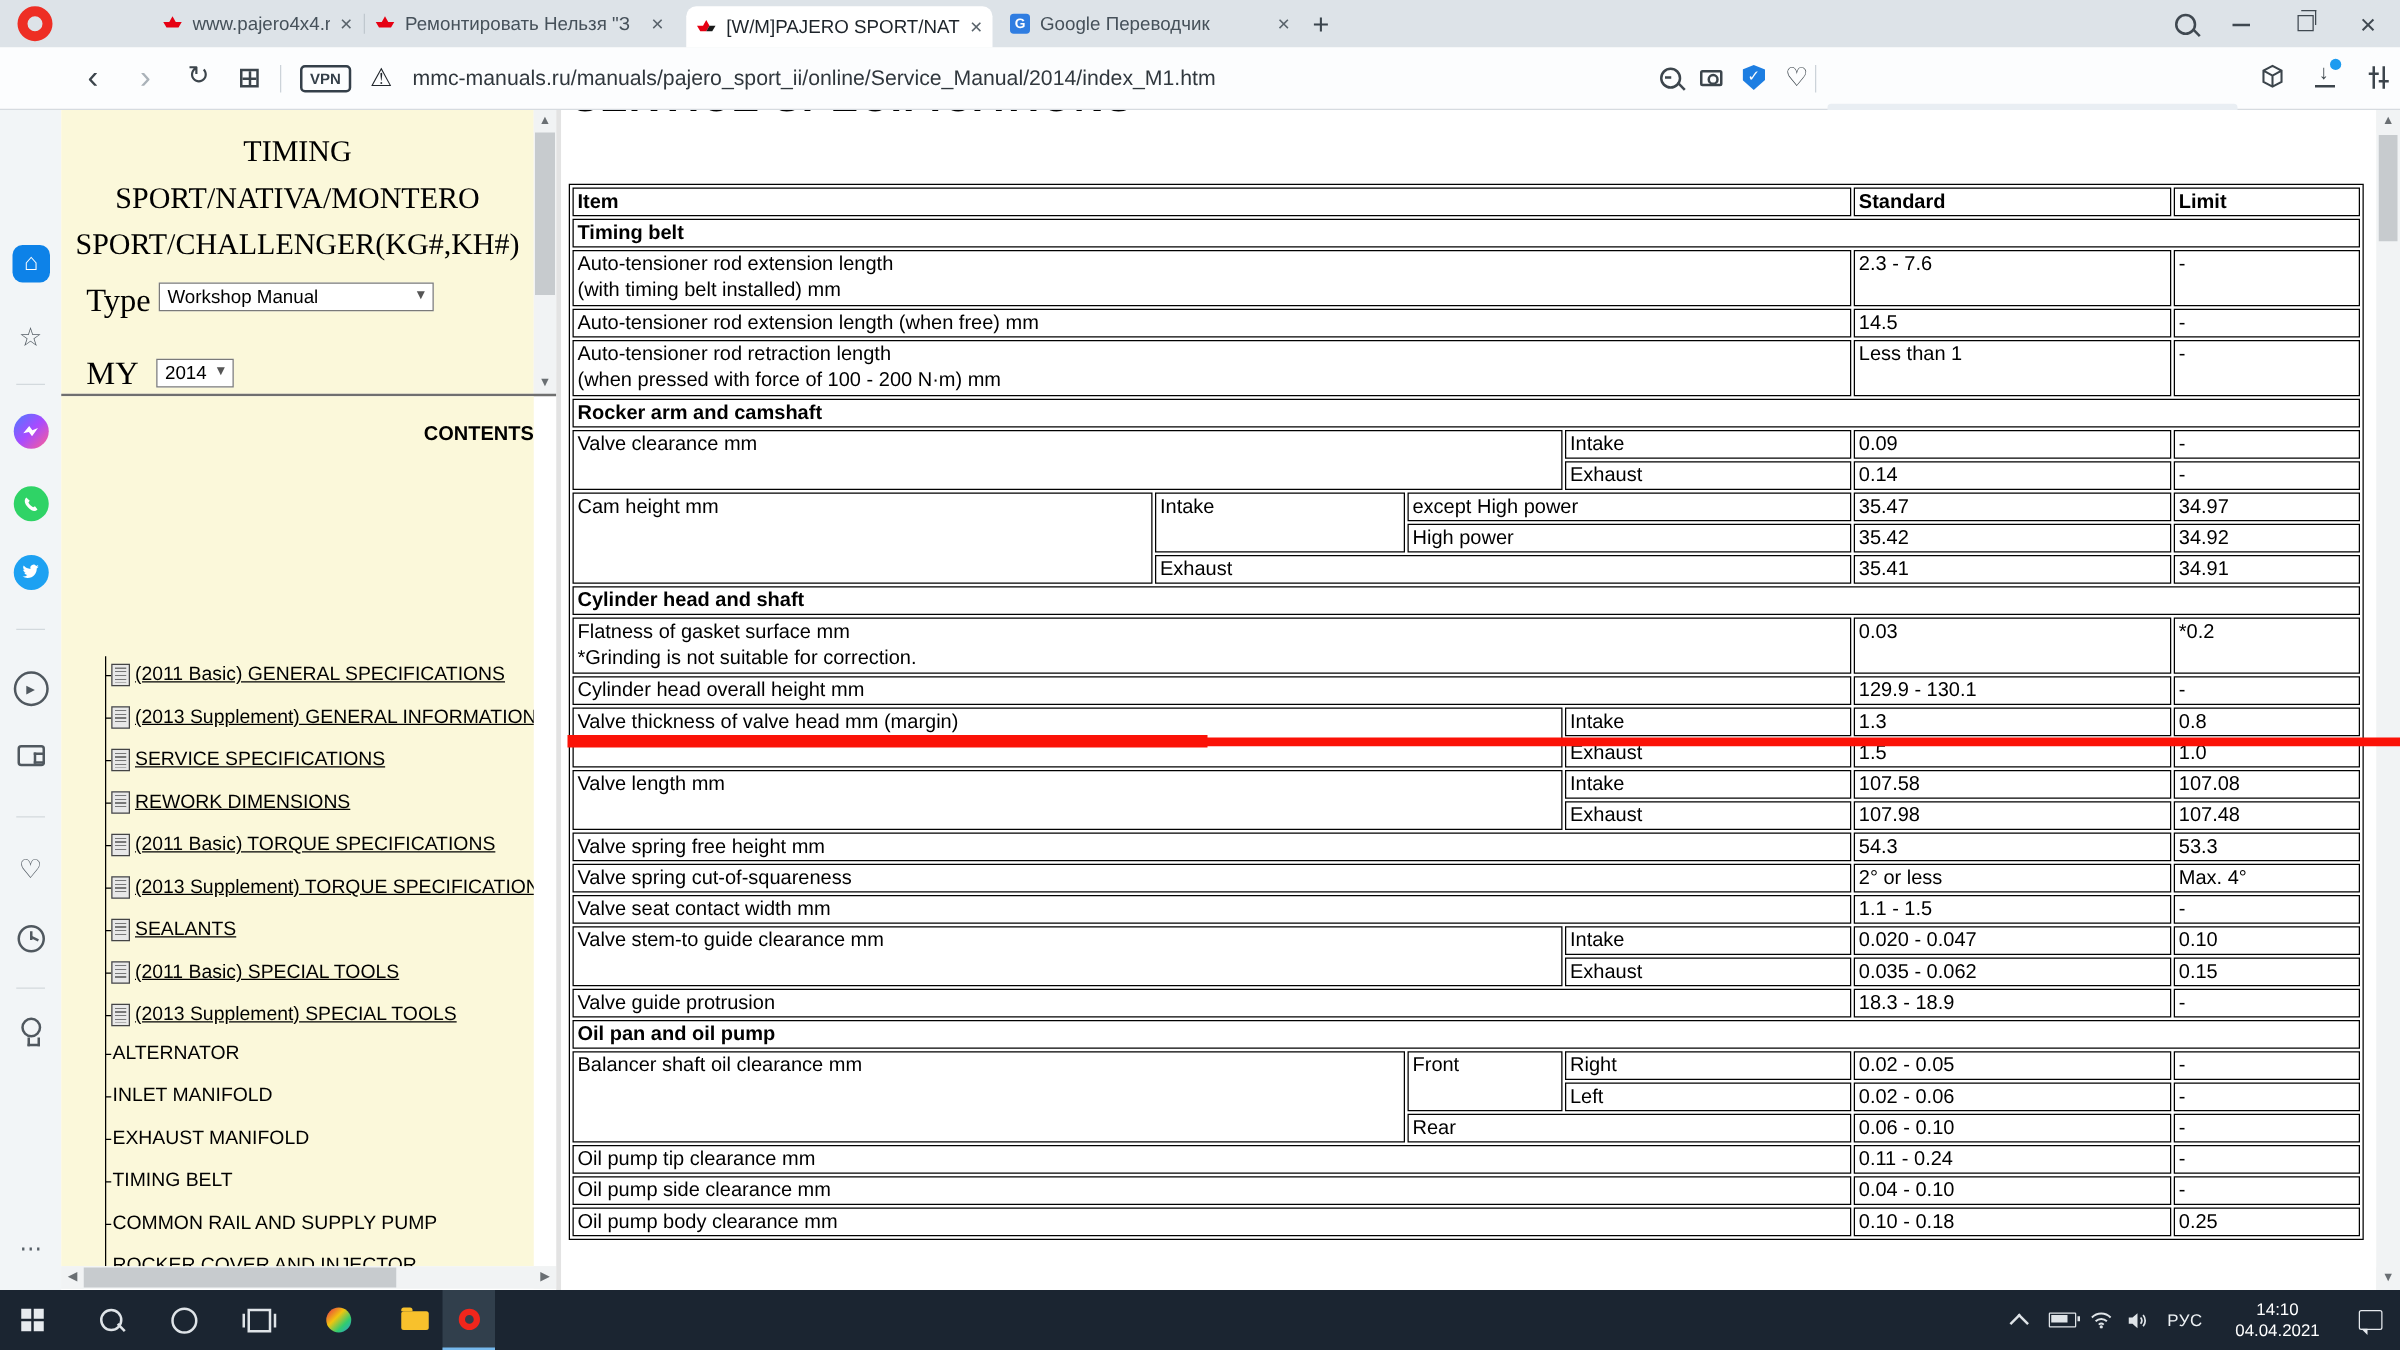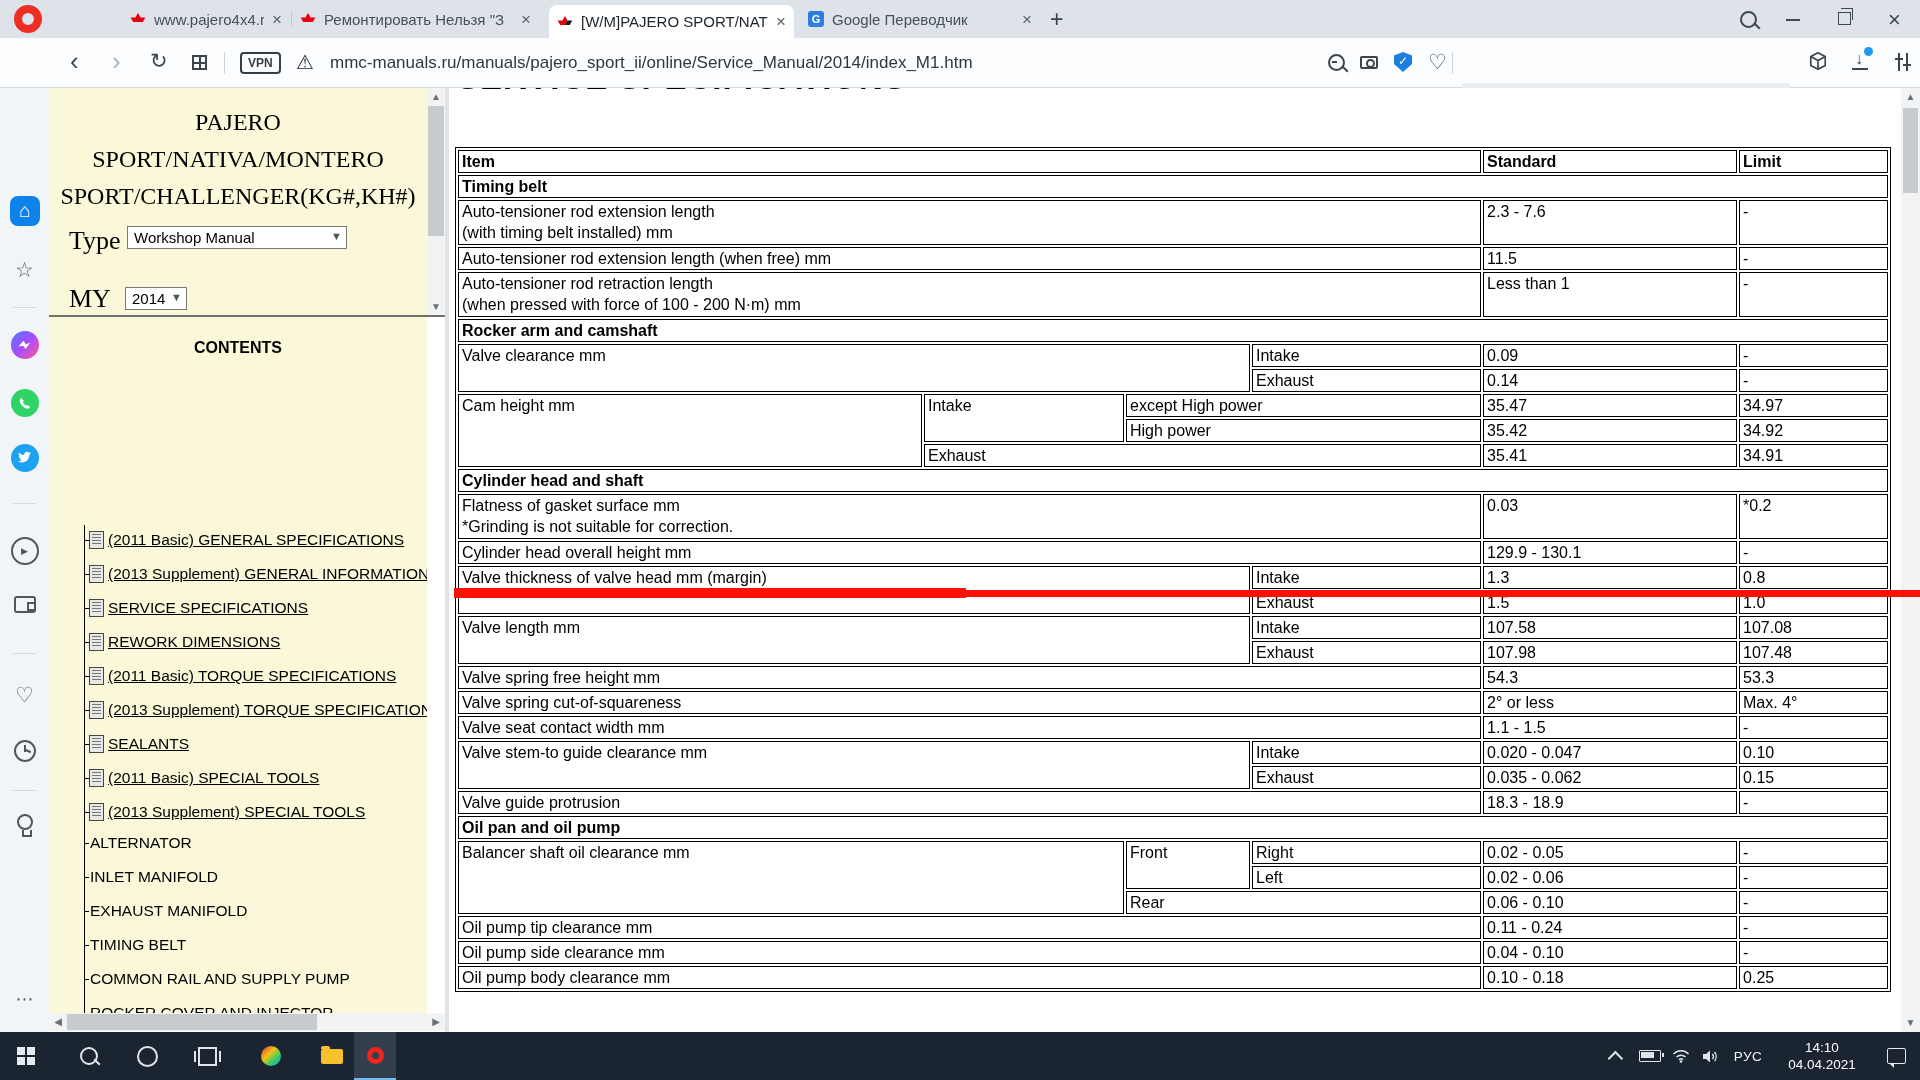--- a/index.html
+++ b/index.html
@@ -81,21 +81,21 @@
   
   #panel-top{position:absolute;left:49px;top:88px;width:378px;height:227px;background:#fbf8da;overflow:hidden;}
   #panel-title{margin-top:16px;text-align:center;font-family:"Liberation Serif",serif;font-size:24px;color:#000;line-height:37px;}
   .formrow{position:absolute;left:20px;font-family:"Liberation Serif",serif;font-size:26px;color:#000;}
   .selectbox{position:absolute;background:#fff;border:1px solid #7a7a7a;font-family:"Liberation Sans",sans-serif;
     font-size:15px;color:#000;padding:2px 20px 2px 6px;box-sizing:border-box;}
   .selectbox .chev{position:absolute;right:4px;top:3px;font-size:11px;color:#555;}
   #frame-vscroll{position:absolute;left:427px;top:88px;width:18px;height:228px;background:#f1f3f4;}
   #frame-hborder{position:absolute;left:49px;top:315px;width:396px;height:2px;background:#6f6f6f;}
   #panel-bottom{position:absolute;left:49px;top:317px;width:378px;height:696px;background:#fbf8da;overflow:hidden;}
-  #contents-title{position:absolute;left:0;top:22px;width:378px;text-align:center;font-size:16px;font-weight:bold;}
+  #contents-title{position:absolute;left:0;top:22px;width:378px;text-align:right;font-size:16px;font-weight:bold;}
   #sections{position:absolute;left:20px;top:49px;font-size:16px;line-height:27px;white-space:nowrap;}
   #tree-line{position:absolute;left:35px;top:208px;width:1px;height:488px;background:#000;}
   #links{position:absolute;left:35px;top:206px;}
   .linkrow{height:34px;display:flex;align-items:center;white-space:nowrap;}
   .linkrow .tick{width:5px;height:1px;background:#000;}
   .doc-icon{width:13px;height:16px;border:1px solid #444;background:#e8e8e8 repeating-linear-gradient(180deg,#777 0 1px,transparent 1px 3px);
     background-size:9px 12px;background-position:2px 2px;background-repeat:no-repeat;margin-right:4px;}
   .linkrow .lbl{font-size:15.5px;color:#000;text-decoration:underline;}
   #plain{position:absolute;left:35px;top:509px;}
   .plainrow{height:34px;display:flex;align-items:center;white-space:nowrap;font-size:15.5px;}
@@ -266,21 +266,21 @@
     </div>
   <div class="rail-div" style="top:702px;"></div>
   <div class="rail-ic" id="bulb-ic" style="top:726px;">
       <i></i>
     </div>
   <div class="rail-ic" style="top:900px;"><span class="rail-glyph" style="font-size:18px;">⋯</span></div>
 </div>
 
 <div id="panel-top">
   <div id="panel-title">
-    <div>PAJERO</div>
+    <div>TIMING</div>
     <div>SPORT/NATIVA/MONTERO</div>
     <div>SPORT/CHALLENGER(KG#,KH#)</div>
   </div>
   <div class="formrow" style="top:138px;">Type</div>
   <div class="selectbox" style="left:78px;top:138px;width:220px;">
     <span>Workshop Manual</span><span class="chev">▼</span>
   </div>
   <div class="formrow" style="top:196px;">MY</div>
   <div class="selectbox" style="left:76px;top:199px;width:62px;">
     <span>2014</span><span class="chev">▼</span>
@@ -401,21 +401,21 @@
           <td colspan="6" class="b">Timing belt</td>
         </tr>
         <tr style="height: 45px;">
           <td colspan="4">Auto-tensioner rod extension length
 (with timing belt installed) mm</td>
           <td>2.3 - 7.6</td>
           <td>-</td>
         </tr>
         <tr style="height: 21px;">
           <td colspan="4">Auto-tensioner rod extension length (when free) mm</td>
-          <td>11.5</td>
+          <td>14.5</td>
           <td>-</td>
         </tr>
         <tr style="height: 45px;">
           <td colspan="4">Auto-tensioner rod retraction length
 (when pressed with force of 100 - 200 N·m) mm</td>
           <td>Less than 1</td>
           <td>-</td>
         </tr>
         <tr style="height: 21px;">
           <td colspan="6" class="b">Rocker arm and camshaft</td>

